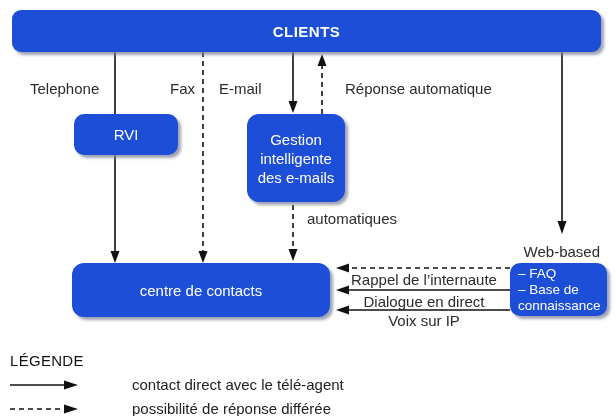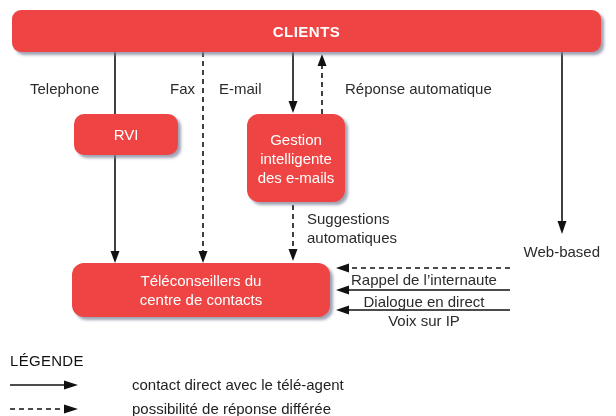--- a/index.html
+++ b/index.html
@@ -3,21 +3,21 @@
 <meta charset="utf-8">
 <style>
   html,body{margin:0;padding:0;background:#ffffff;}
   .stage{
     position:relative;width:616px;height:416px;background:#ffffff;
     font-family:"Liberation Sans","DejaVu Sans",sans-serif;
     color:#2b2b2b;overflow:hidden;
   }
   .lines{position:absolute;left:0;top:0;z-index:1;}
   .navy-box{
-    position:absolute;z-index:2;background:#ef4444;color:#ffffff;
+    position:absolute;z-index:2;background:#1d4ed8;color:#ffffff;
     border-radius:10px;box-shadow:3px 3px 3px rgba(125,132,155,0.75);
     display:flex;align-items:center;justify-content:center;
     text-align:center;line-height:19px;font-size:15px;
   }
   .clients-bar{
     left:12px;top:10px;width:589px;height:42px;border-radius:9px;
     font-weight:bold;font-size:15px;letter-spacing:.5px;
   }
   .rvi-box{left:74px;top:114px;width:104px;height:41px;}
   .gestion-box{left:247px;top:114px;width:98px;height:88px;border-radius:12px;}
@@ -90,33 +90,38 @@
   <div class="navy-box gestion-box">
     <div>
       <div>Gestion</div>
       <div>intelligente</div>
       <div>des e-mails</div>
     </div>
   </div>
 
   <div class="navy-box agents-box">
     <div>
-      <div>Téléconseillers du</div>
       <div>centre de contacts</div>
     </div>
   </div>
 
+  <div class="navy-box web-box">
+    <div class="inner">
+      <div>– FAQ</div>
+      <div>– Base de</div>
+      <div>connaissance</div>
+    </div>
+  </div>
 
   <div class="lbl lbl-telephone">Telephone</div>
   <div class="lbl lbl-fax">Fax</div>
   <div class="lbl lbl-email">E-mail</div>
   <div class="lbl lbl-autoreply">Réponse automatique</div>
 
   <div class="lbl lbl-suggestions">
-    <div>Suggestions</div>
     <div>automatiques</div>
   </div>
 
   <div class="lbl lbl-rappel">Rappel de l’internaute</div>
   <div class="lbl lbl-webbased">Web-based</div>
   <div class="lbl lbl-dialogue">Dialogue en direct</div>
   <div class="lbl lbl-voip">Voix sur IP</div>
 
   <div class="legend">
     <div class="legend-title">LÉGENDE</div>

